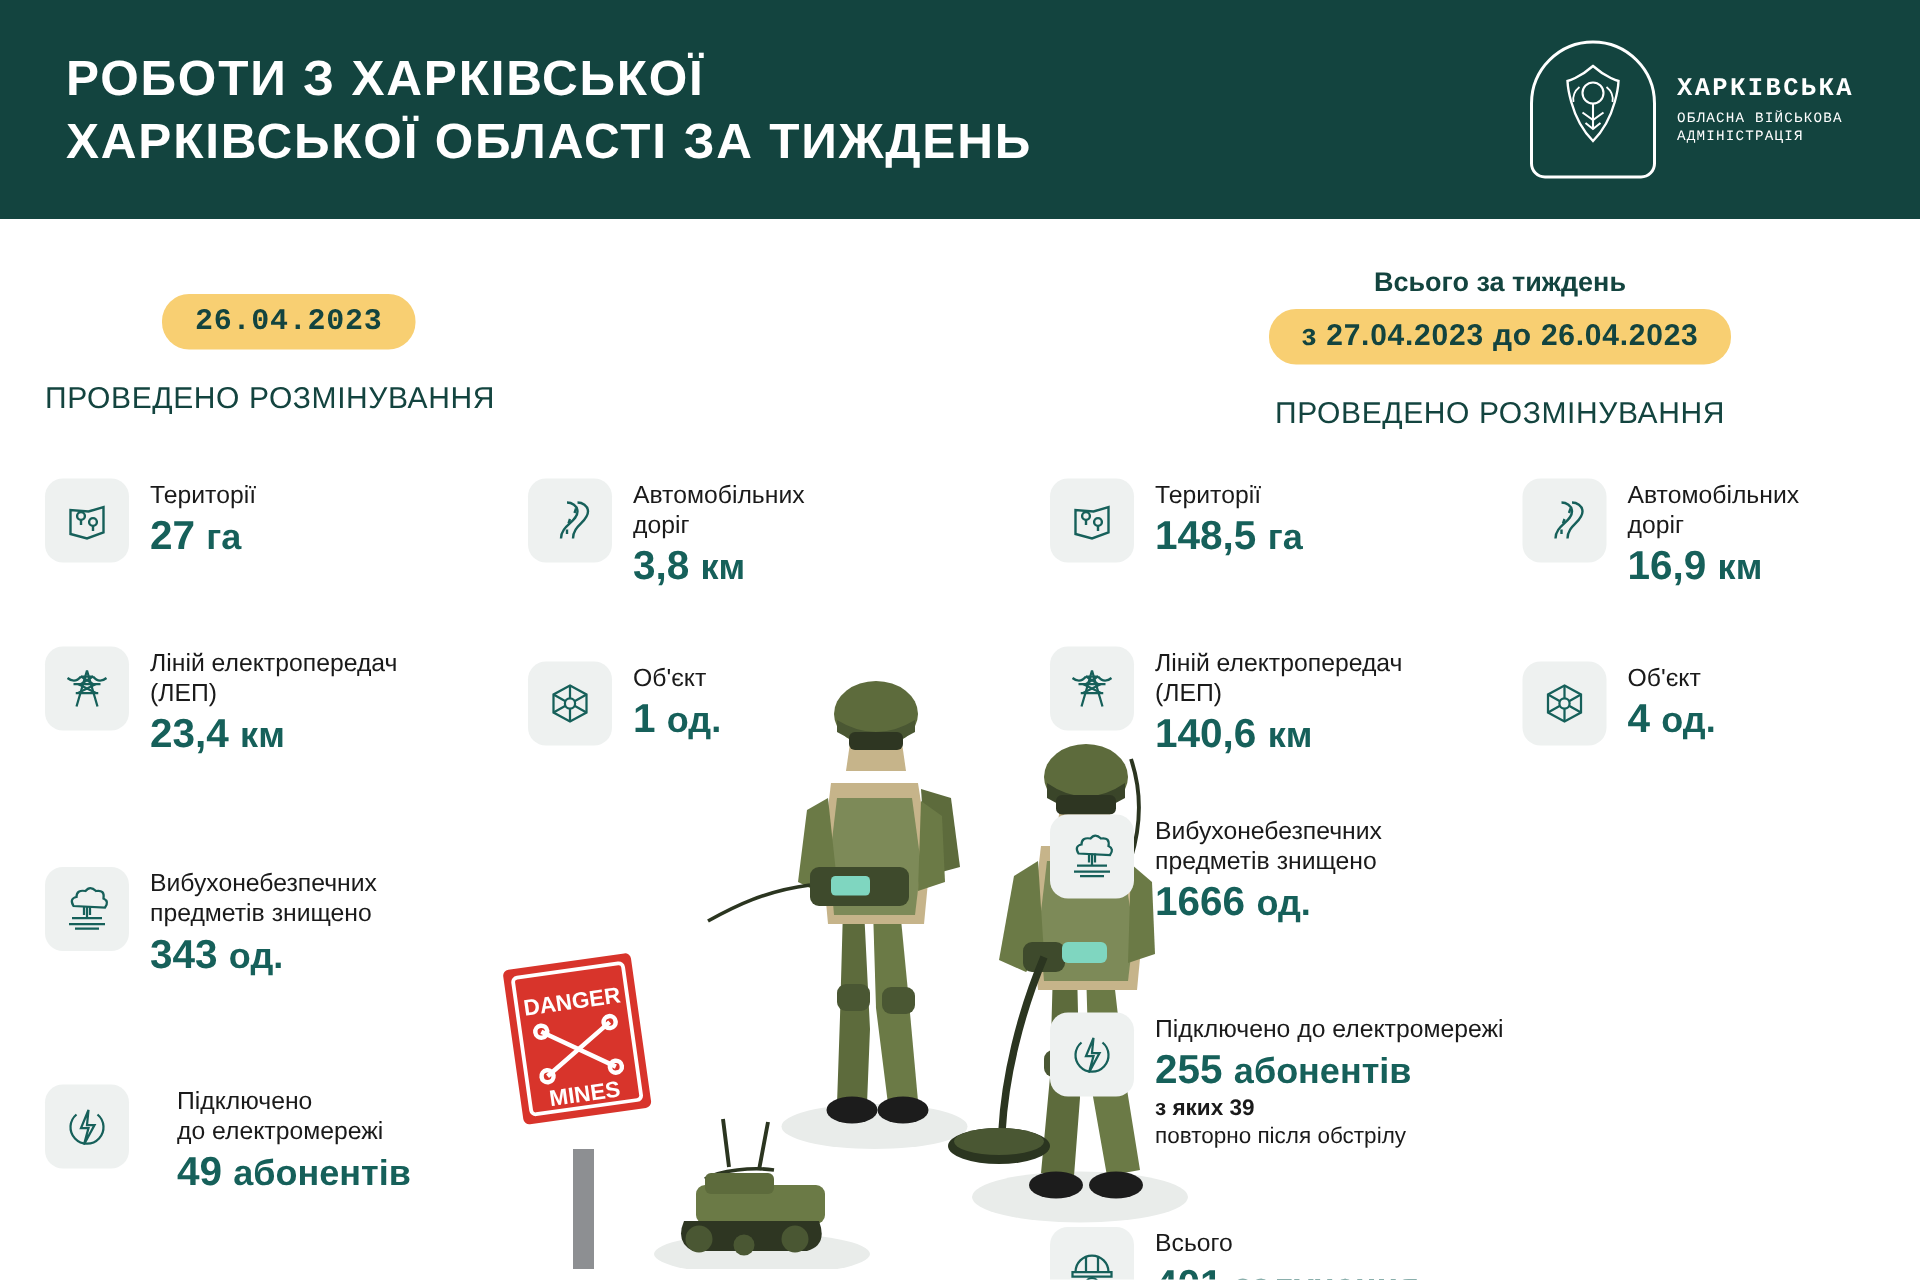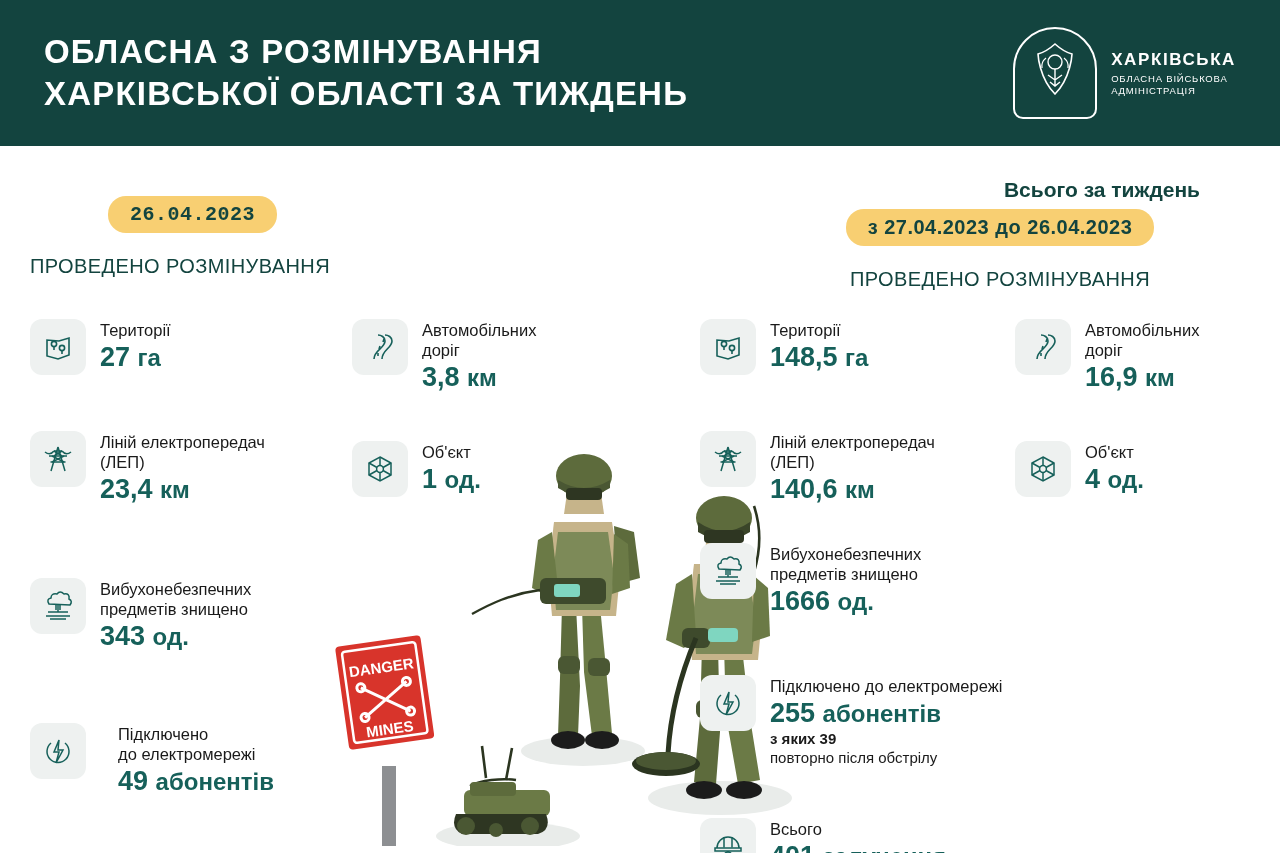--- a/index.html
+++ b/index.html
@@ -31,20 +31,21 @@
   .title-line2 {
     font-size: 33px;
     font-weight: bold;
     letter-spacing: 1.2px;
     line-height: 1.28;
   }
   .logo-block {
     display: flex;
     align-items: center;
     gap: 14px;
+    font-family: Liberation Mono, monospace;
   }
   .logo-emblem {
     width: 84px;
     height: 92px;
     border: 2px solid #ffffff;
     border-radius: 42px 42px 10px 10px;
     position: relative;
     display: flex;
     align-items: center;
     justify-content: center;
@@ -78,23 +79,22 @@
     letter-spacing: 0.5px;
   }
   .right-head {
     text-align: center;
     width: 400px;
     margin-left: 100px;
   }
   .right-head .totals-label {
     color: #13443f;
     font-weight: bold;
-    font-size: 21px;
+    font-size: 18px;
     margin-bottom: 7px;
-    text-align: right;
   }
   .section-caption {
     color: #13443f;
     font-size: 20px;
     letter-spacing: 0.4px;
     margin-top: 22px;
   }
   .right-caption { text-align: center; width: 400px; margin-left: 100px; }
 
   
@@ -145,21 +145,21 @@
     top: 200px;
     width: 480px;
     height: 500px;
   }
 </style>
 </head>
 <body>
 
 <div class="header">
   <div class="header-titles">
-    <div class="title-line1">ОБЛАСНА З РОЗМІНУВАННЯ</div>
+    <div class="title-line1">РОБОТИ З ХАРКІВСЬКОЇ</div>
     <div class="title-line2">ХАРКІВСЬКОЇ ОБЛАСТІ ЗА ТИЖДЕНЬ</div>
   </div>
   <div class="logo-block">
     <div class="logo-emblem">
       <svg width="62" height="70" viewBox="0 0 62 70">
         <path d="M31 6 C22 14 14 16 14 16 C14 16 15 40 31 56 C47 40 48 16 48 16 C48 16 40 14 31 6 Z" fill="none" stroke="#ffffff" stroke-width="1.6"></path>
         <circle cx="31" cy="24" r="7" fill="none" stroke="#ffffff" stroke-width="1.4"></circle>
         <path d="M31 31 L31 48 M24 37 L31 42 L38 37 M26 44 L31 48 L36 44" fill="none" stroke="#ffffff" stroke-width="1.4"></path>
         <path d="M22 20 q-5 4 -4 10 M40 20 q5 4 4 10" fill="none" stroke="#ffffff" stroke-width="1.2"></path>
       </svg>

